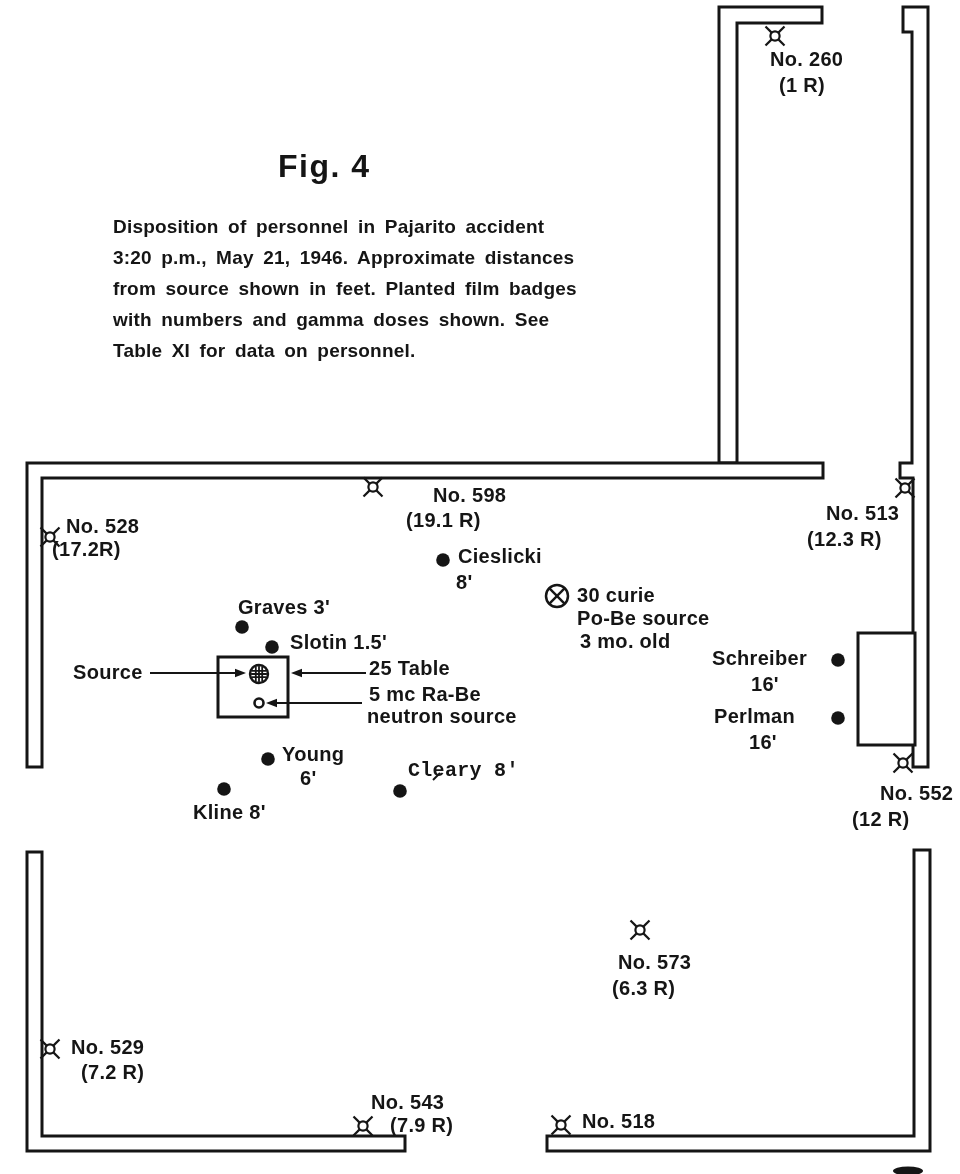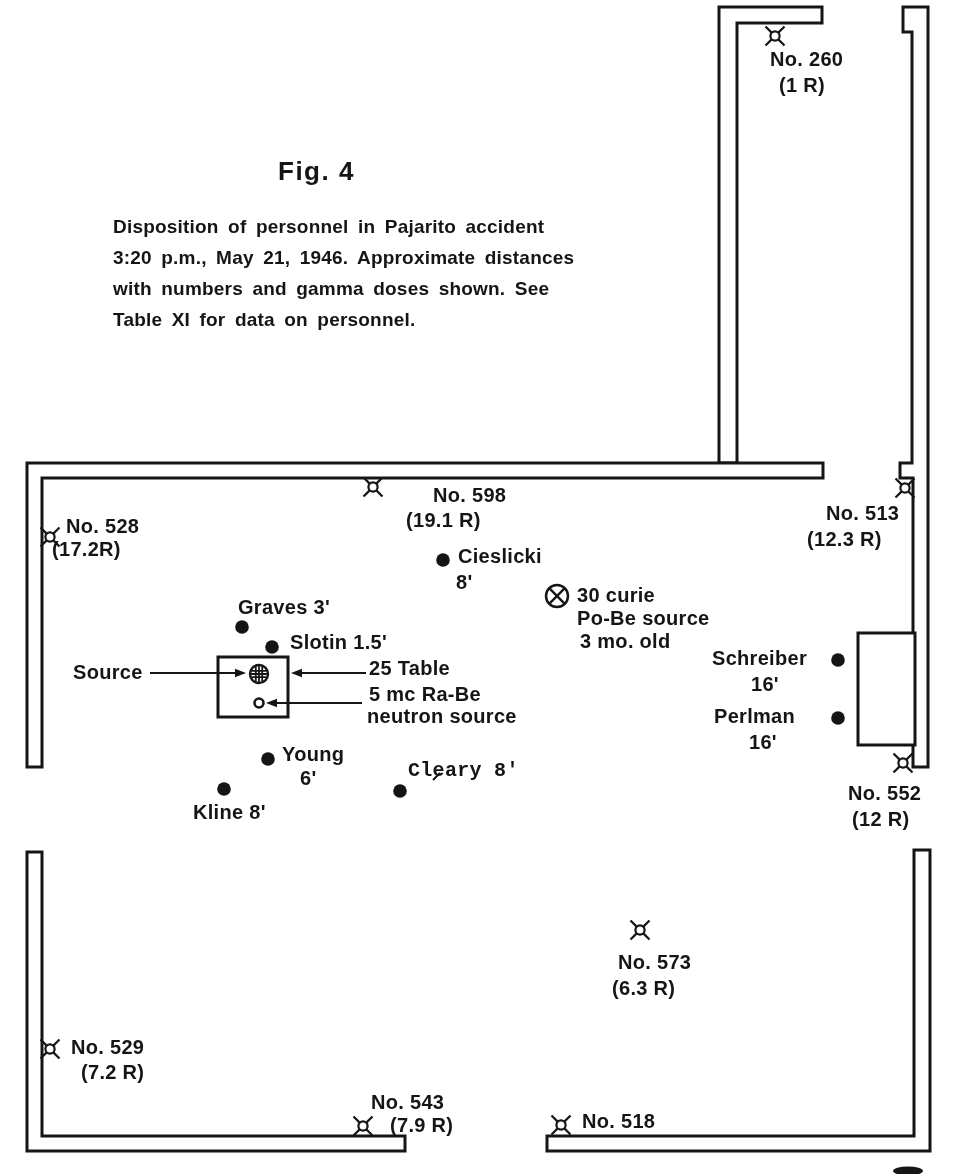--- a/index.html
+++ b/index.html
@@ -2,21 +2,21 @@
 <html><head>
 <meta charset="utf-8">
 <style>
   html,body{margin:0;padding:0;background:#ffffff;}
   #canvas{
     position:relative;width:960px;height:1174px;background:#ffffff;
     font-family:"Liberation Sans","DejaVu Sans",sans-serif;color:#151515;overflow:hidden;
   }
   #plan-svg{position:absolute;left:0;top:0;width:960px;height:1174px;}
   .lbl{position:absolute;white-space:nowrap;font-weight:bold;font-size:20px;letter-spacing:.3px;line-height:22px;}
-  #fig-title{position:absolute;left:278px;top:156px;font-weight:bold;font-size:26px;letter-spacing:1.5px;}
+  #fig-title{position:absolute;left:278px;top:148px;font-weight:bold;font-size:32px;letter-spacing:1.5px;}
   #caption{position:absolute;left:113px;top:211px;font-weight:bold;font-size:19px;letter-spacing:.2px;word-spacing:4px;}
   #caption .cap-line{height:31px;line-height:31px;}
 </style>
 </head>
 <body>
 
 <div id="canvas">
   <svg id="plan-svg" viewBox="0 0 960 1174">
       <polygon points="719,7 822,7 822,23 737,23 737,463 719,463" fill="#ffffff" stroke="#151515" stroke-width="3" stroke-linejoin="miter"></polygon>
       <polygon points="903,7 928,7 928,767 913,767 913,478 900,478 900,463 912,463 912,32 903,32" fill="#ffffff" stroke="#151515" stroke-width="3" stroke-linejoin="miter"></polygon>
@@ -98,33 +98,34 @@
       <circle cx="400" cy="791" r="6.8" fill="#151515"></circle>
       <circle cx="838" cy="660" r="6.8" fill="#151515"></circle>
       <circle cx="838" cy="718" r="6.8" fill="#151515"></circle>
       <line x1="433" y1="780" x2="440" y2="773" stroke="#151515" stroke-width="2"></line>
       <ellipse cx="908" cy="1171" rx="15" ry="4.5" fill="#151515"></ellipse>
     </svg>
   <div id="fig-title">Fig. 4</div>
   <div id="caption">
       <div class="cap-line">Disposition of personnel in Pajarito accident</div>
       <div class="cap-line">3:20 p.m., May 21, 1946. Approximate distances</div>
+      <div class="cap-line">from source shown in feet. Planted film badges</div>
       <div class="cap-line">with numbers and gamma doses shown. See</div>
       <div class="cap-line">Table XI for data on personnel.</div>
     </div>
   <div id="labels">
       <div class="lbl" style="left: 770px; top: 48px;">No. 260</div>
       <div class="lbl" style="left: 779px; top: 74px;">(1 R)</div>
       <div class="lbl" style="left: 397px; top: 484px; margin-left: 36px;">No. 598</div>
       <div class="lbl" style="left: 406px; top: 509px;">(19.1 R)</div>
       <div class="lbl" style="left: 66px; top: 515px;">No. 528</div>
       <div class="lbl" style="left: 52px; top: 538px;">(17.2R)</div>
       <div class="lbl" style="left: 826px; top: 502px;">No. 513</div>
       <div class="lbl" style="left: 807px; top: 528px;">(12.3 R)</div>
-      <div class="lbl" style="left: 848px; top: 782px; text-align: right;">No. 552</div>
+      <div class="lbl" style="left: 880px; top: 782px; text-align: right;">No. 552</div>
       <div class="lbl" style="left: 852px; top: 808px;">(12 R)</div>
       <div class="lbl" style="left: 618px; top: 951px;">No. 573</div>
       <div class="lbl" style="left: 612px; top: 977px; text-align: center;">(6.3 R)</div>
       <div class="lbl" style="left: 71px; top: 1036px;">No. 529</div>
       <div class="lbl" style="left: 81px; top: 1061px;">(7.2 R)</div>
       <div class="lbl" style="left: 371px; top: 1091px;">No. 543</div>
       <div class="lbl" style="left: 390px; top: 1114px;">(7.9 R)</div>
       <div class="lbl" style="left: 582px; top: 1110px;">No. 518</div>
       <div class="lbl" style="left: 458px; top: 545px;">Cieslicki</div>
       <div class="lbl" style="left: 456px; top: 571px;">8'</div>

